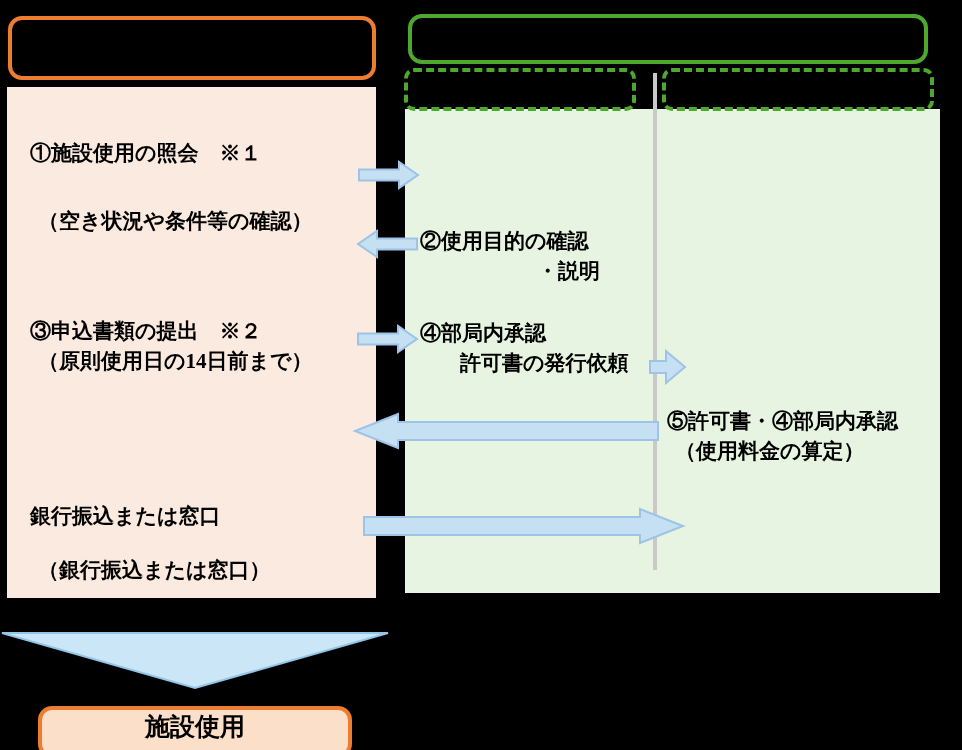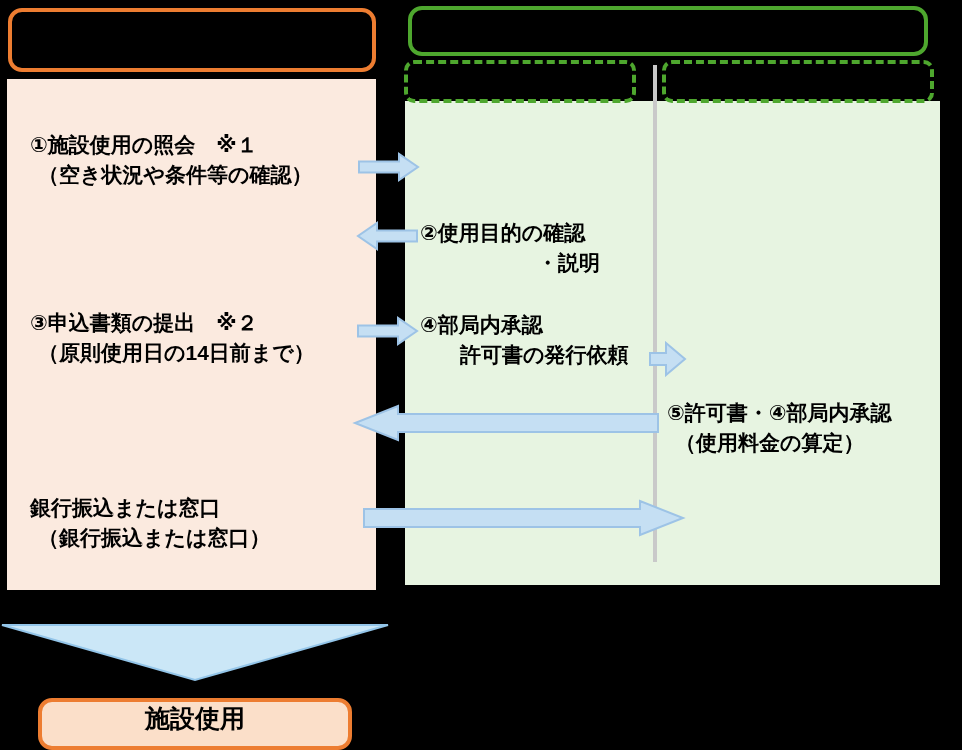--- a/index.html
+++ b/index.html
@@ -9,38 +9,38 @@
     --divider:#C9C9C9; --final-box-fill:#FBDFC9;
     --triangle-fill:#CBE7F7; --triangle-border:#93C5E9;
     --text:#000000; --background:#000000;
   }
   html,body{margin:0;padding:0;}
   body{
     width:962px;height:750px;background:var(--background);
     font-family:"Liberation Sans","DejaVu Sans",sans-serif;
     overflow:hidden;position:relative;
   }
-  .canvas{position:absolute;left:0;top:4px;width:962px;height:676px;}
+  .canvas{position:absolute;left:0;top:12px;width:962px;height:676px;font-family:Liberation Serif, serif;}
   .abs{position:absolute;box-sizing:border-box;}
   .hdr-left{left:8px;top:4px;width:368px;height:64px;border:4px solid var(--orange-border);border-radius:14px;}
   .hdr-right{left:408px;top:2px;width:520px;height:50px;border:4px solid var(--green-border);border-radius:14px;}
   .dash-box{border:4px dashed var(--green-border);border-radius:10px;height:43px;top:56px;}
   .dash-left{left:404px;width:232px;}
   .dash-right{left:662px;width:272px;}
   .lane-pink{left:7px;top:75px;width:369px;height:511px;background:var(--applicant-lane-fill);}
   .lane-green{left:405px;top:97px;width:535px;height:484px;background:var(--university-lane-fill);}
   .divider{left:653px;top:61px;width:4px;height:497px;background:var(--divider);}
   .step{color:var(--text);font-weight:bold;font-size:21px;line-height:30px;white-space:nowrap;}
   .step .l2{display:block;}
-  .s1{left:30px;top:126px;} .s1 .l2{margin-left:8px;}
+  .s1{left:30px;top:126px;} .s1 .l2{margin-left:8px;margin-top:38px;}
   .s2{left:420px;top:214px;} .s2 .l2{margin-left:117px;}
   .s3{left:30px;top:304px;} .s3 .l2{margin-left:8px;}
   .s4{left:420px;top:306px;} .s4 .l2{margin-left:25px;padding-left:15px;}
   .s5{left:667px;top:394px;} .s5 .l2{margin-left:8px;}
-  .s6{left:30px;top:489px;} .s6 .l2{margin-left:8px;}
+  .s6{left:30px;top:489px;} .s6 .l2{margin-left:8px;margin-top:24px;}
   .arr{display:block;}
   .a1{left:358px;top:148px;} .a2{left:356px;top:217px;} .a3{left:357px;top:312px;}
   .a4{left:649px;top:337px;} .a5{left:352px;top:400px;} .a6{left:362px;top:495px;}
   .tri{left:0px;top:620px;}
   .final-box{
     left:38px;top:694px;width:314px;height:52px;
     background:var(--final-box-fill);border:4px solid var(--orange-border);border-radius:14px;
     display:flex;align-items:flex-start;justify-content:center;
     color:var(--text);font-weight:bold;font-size:25px;
   }

